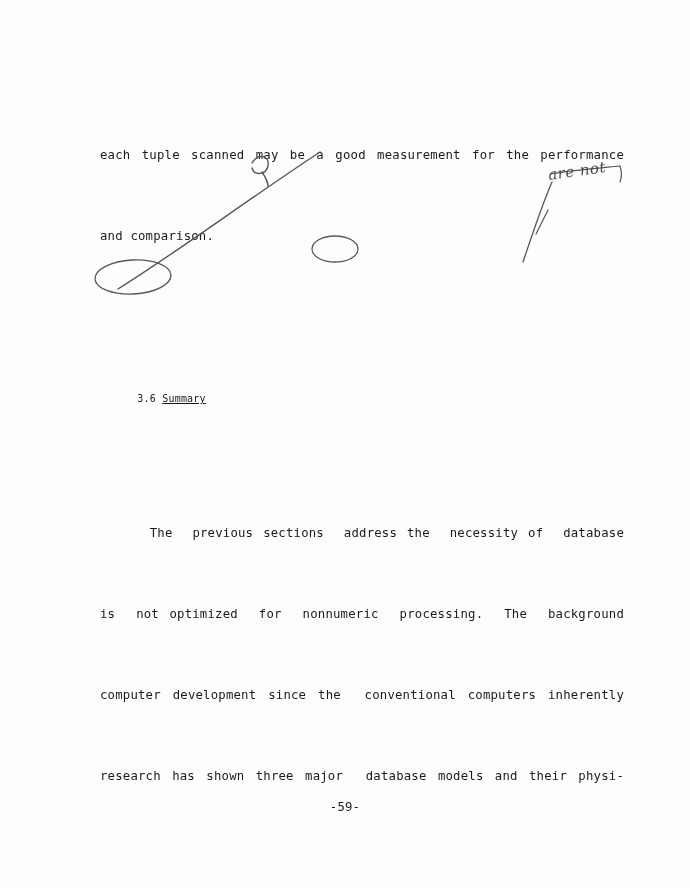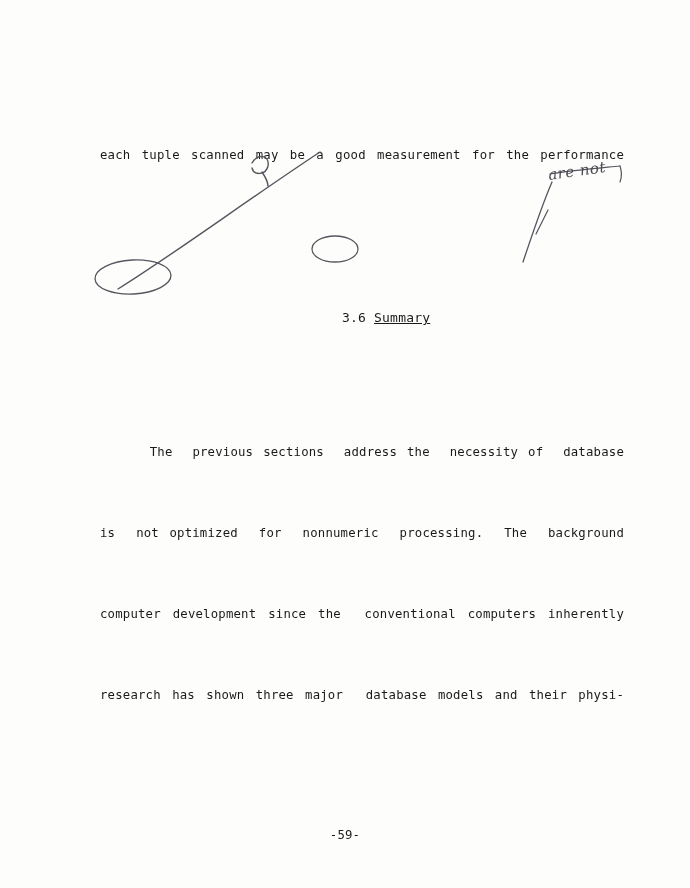--- a/index.html
+++ b/index.html
@@ -41,32 +41,31 @@
     text-align: justify;
     text-align-last: justify;
     white-space: pre;
   }
   .line.last {
     text-align-last: left;
   }
   .gap-small { height: 27px; }
   .gap-head  { height: 27px; }
   .heading {
-    font-size: 13px;
+    font-size: 10px;
     line-height: 27px;
     letter-spacing: 0.2px;
     white-space: pre;
-    text-align: center;
   }
   .heading .num { text-decoration: none; }
   .heading .ttl { text-decoration: underline; }
   .pagenum {
     position: absolute;
     left: 0;
-    top: 828px;
+    top: 800px;
     width: 690px;
     text-align: center;
     font-size: 12.3px;
     letter-spacing: 0.2px;
   }
   
   .annot {
     position: absolute;
     color: #4a4a52;
     font-family: "DejaVu Serif", serif;
@@ -90,20 +89,21 @@
 </style>
 </head>
 <body>
 
 <div class="page">
 
   <div class="content">
 
     <div class="para">
       <span class="line">each tuple scanned may be a good measurement for the performance</span>
+      <span class="line last">and comparison.</span>
     </div>
 
     <div class="gap-head"></div>
     <div class="gap-head"></div>
 
     <div class="heading">
       <span class="num">3.6</span><span> </span><span class="ttl">Summary</span>
     </div>
 
     <div class="gap-small"></div>

